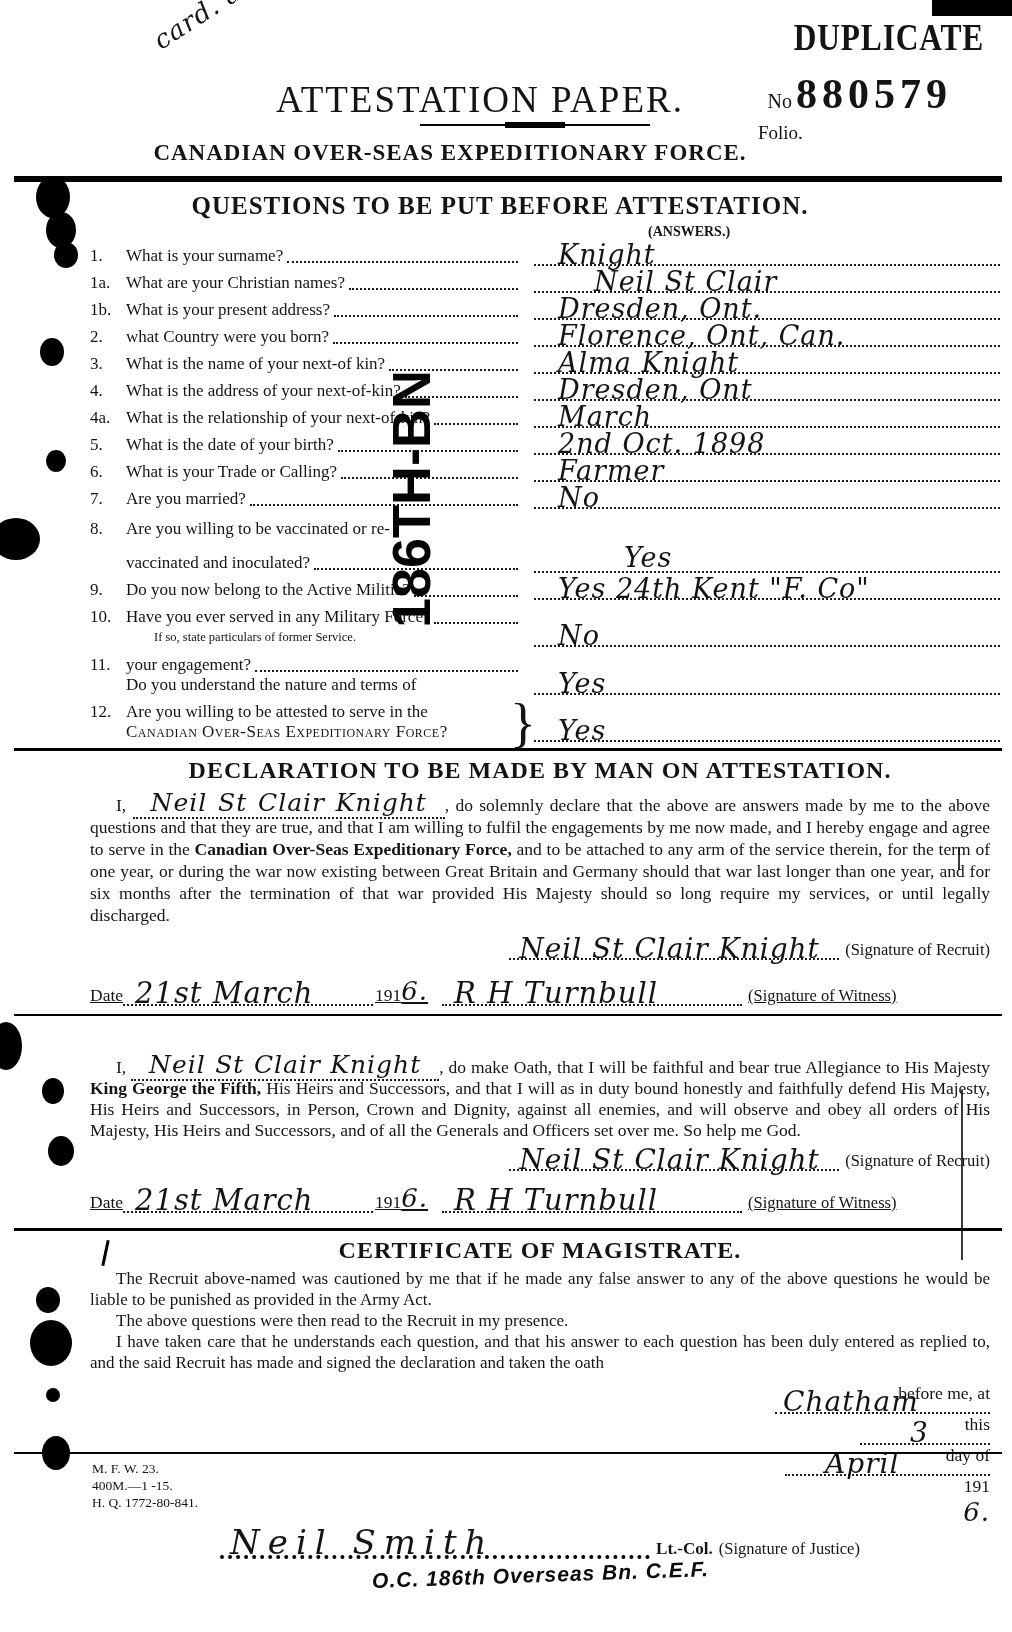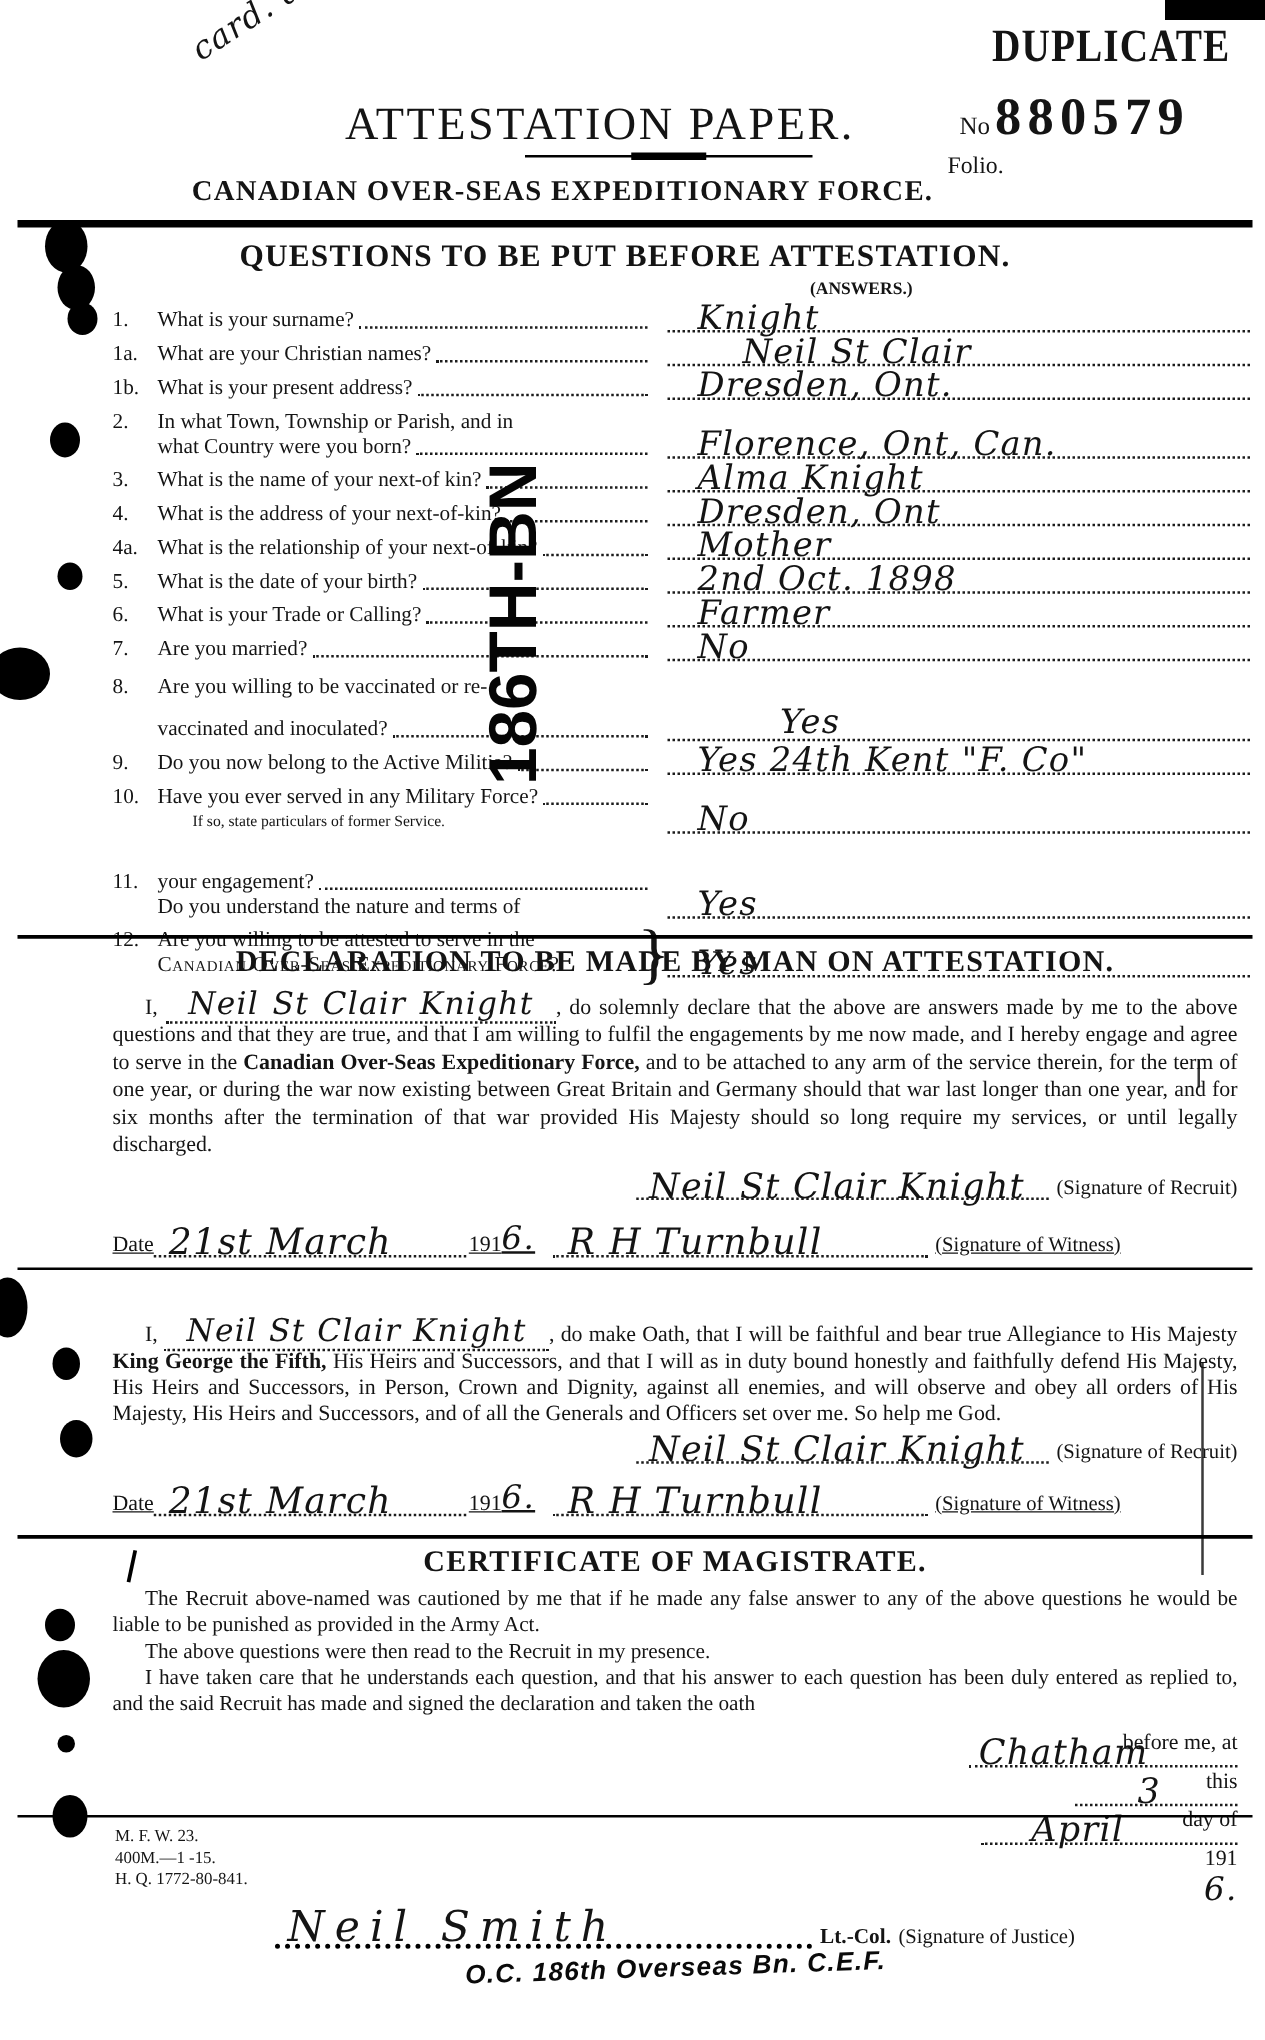--- a/index.html
+++ b/index.html
@@ -166,23 +166,20 @@
           <span class="ans hw">Dresden, Ont.</span>
         </div>
       </div>
   </div>
 
   <div class="qrow">
     <div class="qcell">
         <span class="qnum">2.</span>
       <div class="qlines">
         <div class="qline">
-            <span>In what Town, Township or Parish, and in</span>
-          </div>
-        <div class="qline">
             <span>what Country were you born?</span>
             <span class="leader"></span>
           </div>
       </div>
       </div>
     <div class="acell">
         <div class="ansline">
           <span class="ans hw">Florence, Ont, Can.</span>
         </div>
       </div>
@@ -227,21 +224,21 @@
         <span class="qnum">4a.</span>
       <div class="qlines">
           <div class="qline">
             <span>What is the relationship of your next-of-kin?</span>
             <span class="leader"></span>
           </div>
         </div>
       </div>
     <div class="acell">
         <div class="ansline">
-          <span class="ans hw">Mother</span>
+          <span class="ans hw">March</span>
         </div>
       </div>
   </div>
 
   <div class="qrow">
     <div class="qcell">
         <span class="qnum">5.</span>
       <div class="qlines">
           <div class="qline">
             <span>What is the date of your birth?</span>
@@ -338,21 +335,21 @@
         <div class="qnote">If so, state particulars of former Service.</div>
       </div>
       </div>
     <div class="acell">
         <div class="ansline">
           <span class="ans hw">No</span>
         </div>
       </div>
   </div>
 
-  <div class="qrow" style="margin-top:28px;">
+  <div class="qrow" style="margin-top:8px;">
     <div class="qcell">
         <span class="qnum">11.</span>
       <div class="qlines">
         <div class="qline">
             <span>your engagement?</span>
             <span class="leader"></span>
           </div>
         <div class="qline">
             <span>Do you understand the nature and terms of</span>
           </div>

